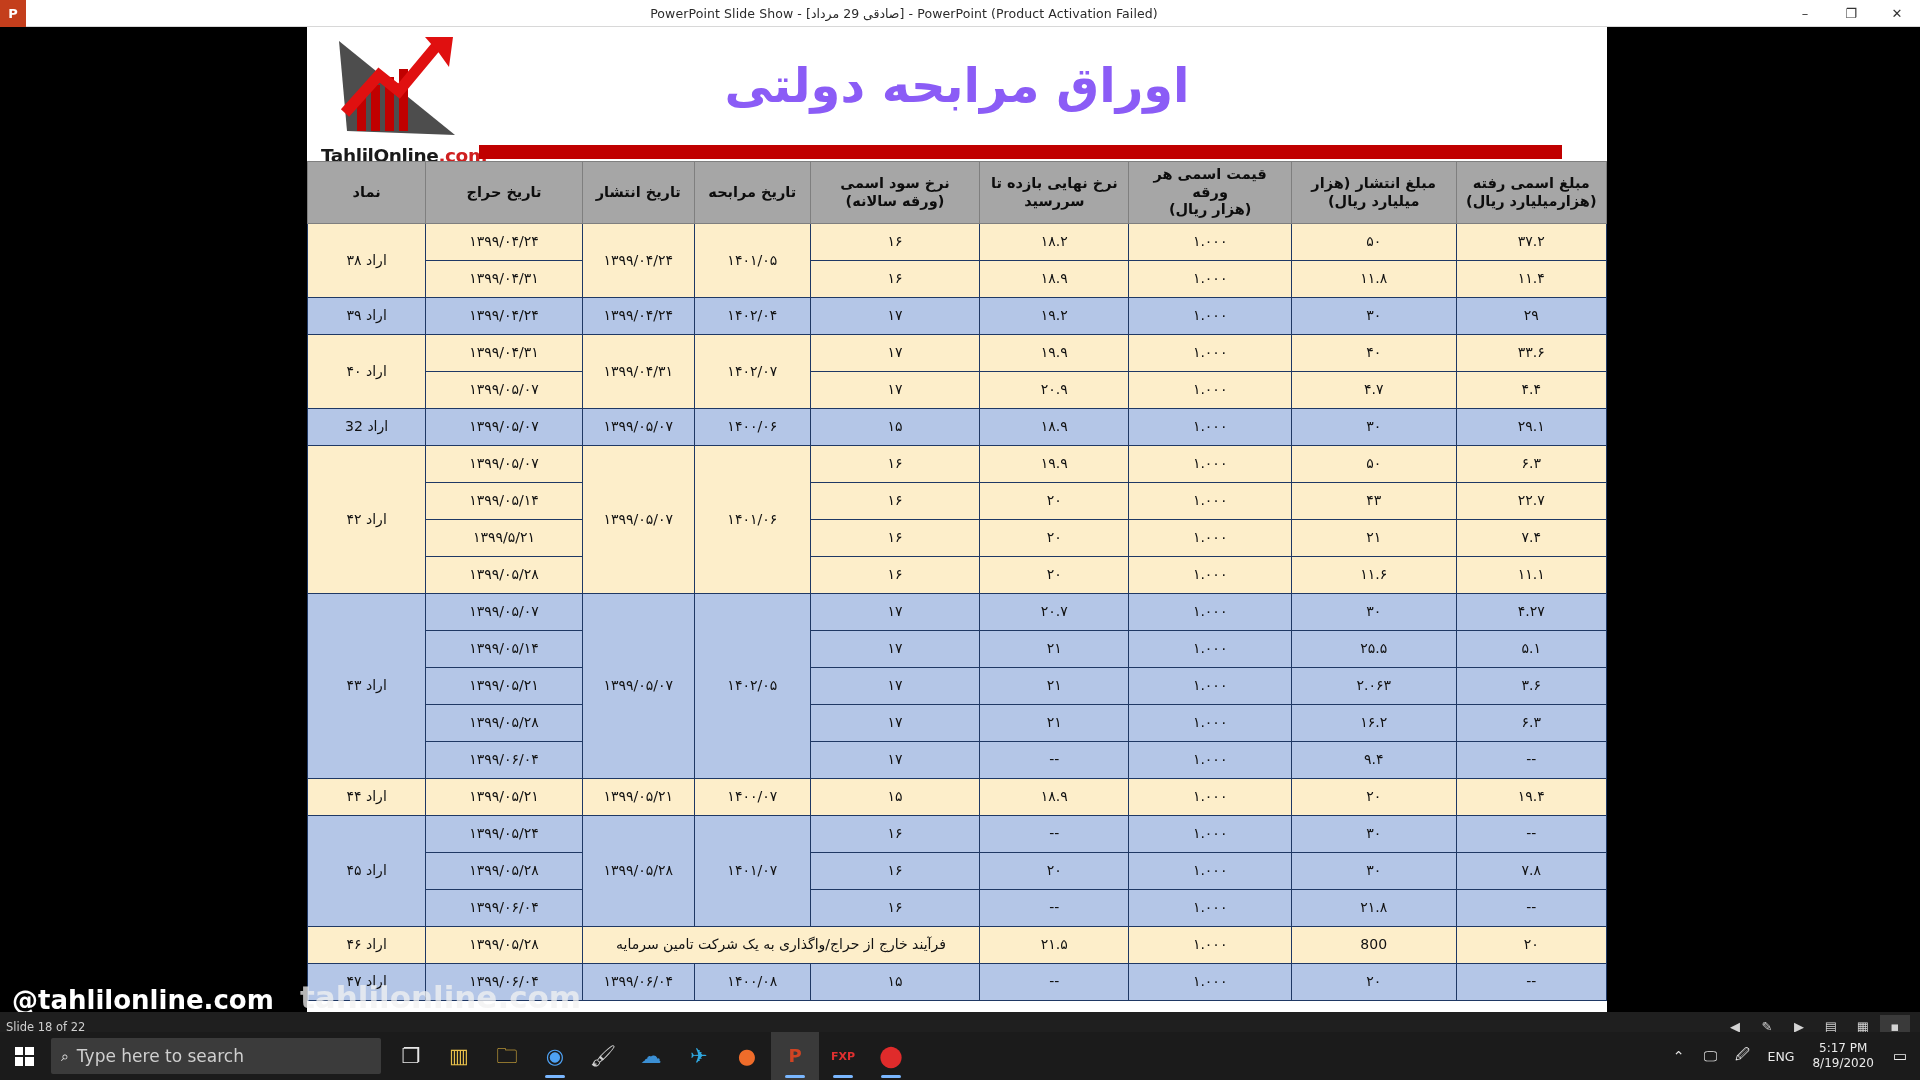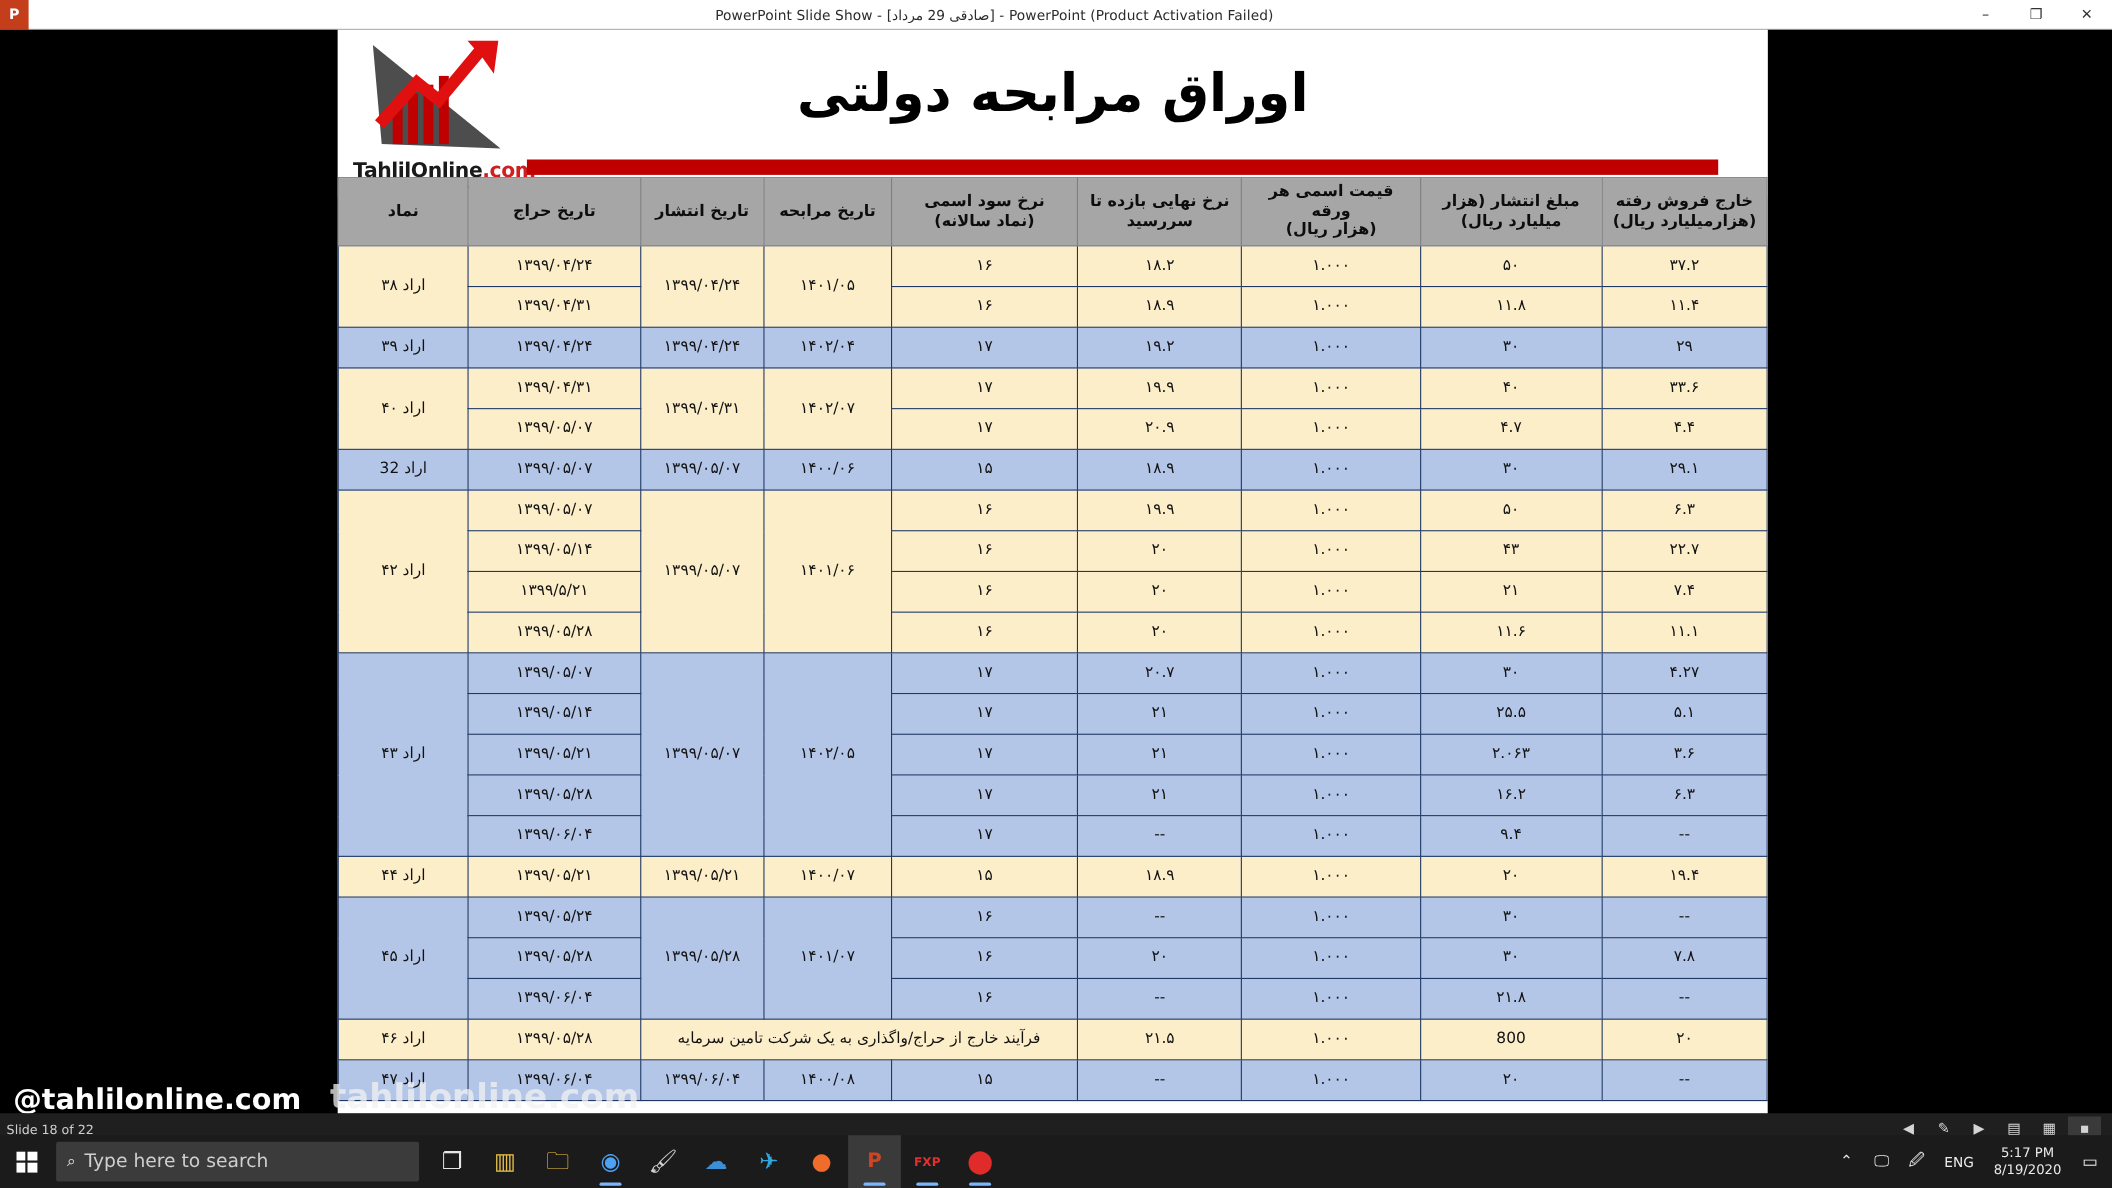--- a/index.html
+++ b/index.html
@@ -62,21 +62,21 @@
     font-family: "DejaVu Sans", "Liberation Sans", sans-serif;
     font-size: 18.5px; font-weight: bold; color: #1a1a1a; letter-spacing: -0.4px;
     white-space: nowrap;
   }
   #logo-word .dot { color: #cf1f1f; }
   #logo-rule { position: absolute; left: 0px; top: 134px; width: 160px; height: 2px; background: #111; }
 
   #slide-title {
     position: absolute; left: 0; right: 0; top: 30px;
     text-align: center;
-    font-size: 48px; font-weight: bold; color: #000000;
+    font-size: 48px; font-weight: bold; color: #8b5cf6;
     font-family: "DejaVu Sans", "Liberation Sans", sans-serif;
     direction: rtl;
   }
   #red-bar {
     position: absolute; left: 172px; right: 45px; top: 118px; height: 14px;
     background: #c00000;
   }
 
   
   table.grid {
@@ -233,38 +233,38 @@
         <col style="width:125px">
           <col style="width:142px">
           <col style="width:97px">
         <col style="width:94px">
           <col style="width:131px">
           <col style="width:99px">
       </colgroup>
       <thead>
         <tr>
           <th>
-            <span>خارج فروش رفته</span>
+            <span>مبلغ اسمی رفته</span>
             <span class="l2">(هزارمیلیارد ریال)</span>
           </th>
           <th>
             <span>مبلغ انتشار (هزار</span>
             <span class="l2">میلیارد ریال)</span>
           </th>
           <th>
             <span>قیمت اسمی هر ورقه</span>
             <span class="l2">(هزار ریال)</span>
           </th>
           <th>
             <span>نرخ نهایی بازده تا</span>
             <span class="l2">سررسید</span>
           </th>
           <th>
             <span>نرخ سود اسمی</span>
-            <span class="l2">(نماد سالانه)</span>
+            <span class="l2">(ورقه سالانه)</span>
           </th>
           <th>
             <span>تاریخ مرابحه</span>
           </th>
           <th>
             <span>تاریخ انتشار</span>
           </th>
           <th>
             <span>تاریخ حراج</span>
           </th>

